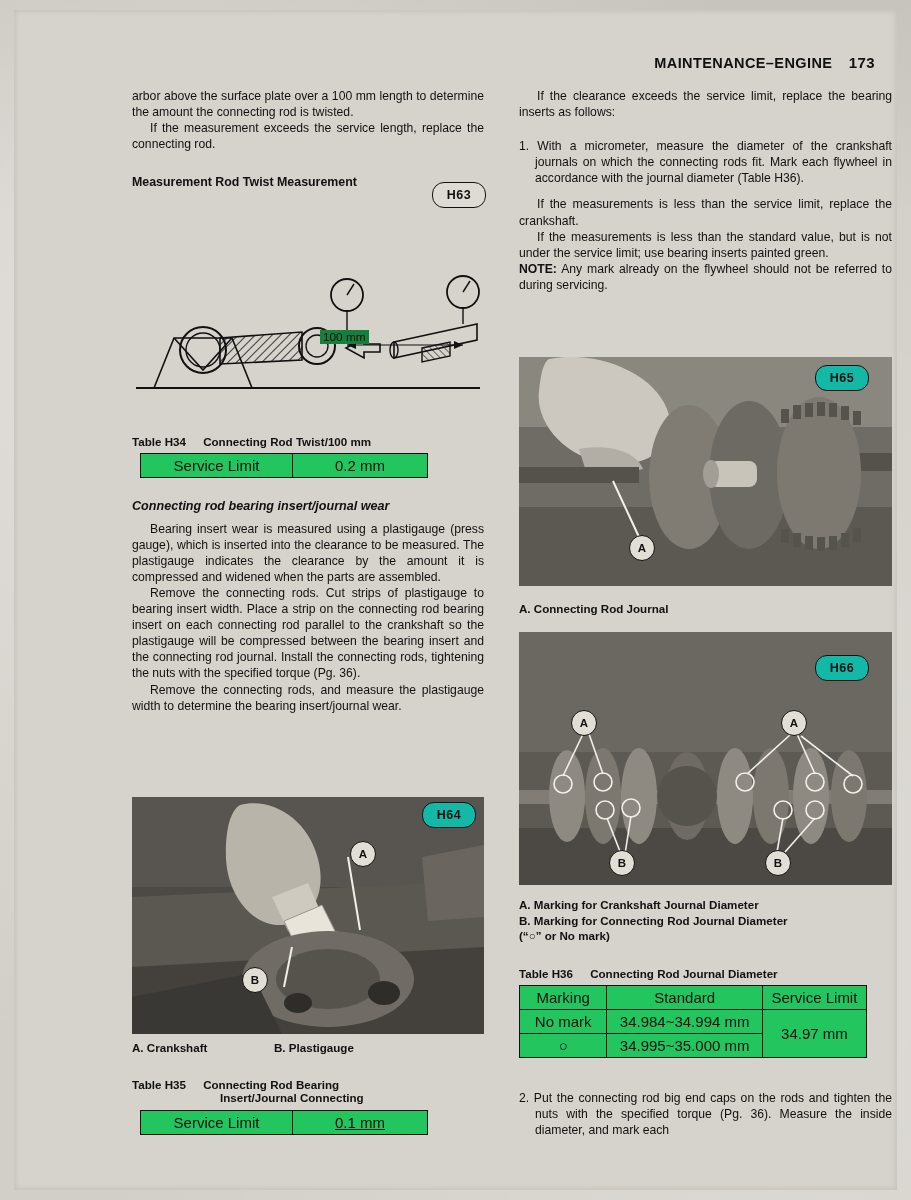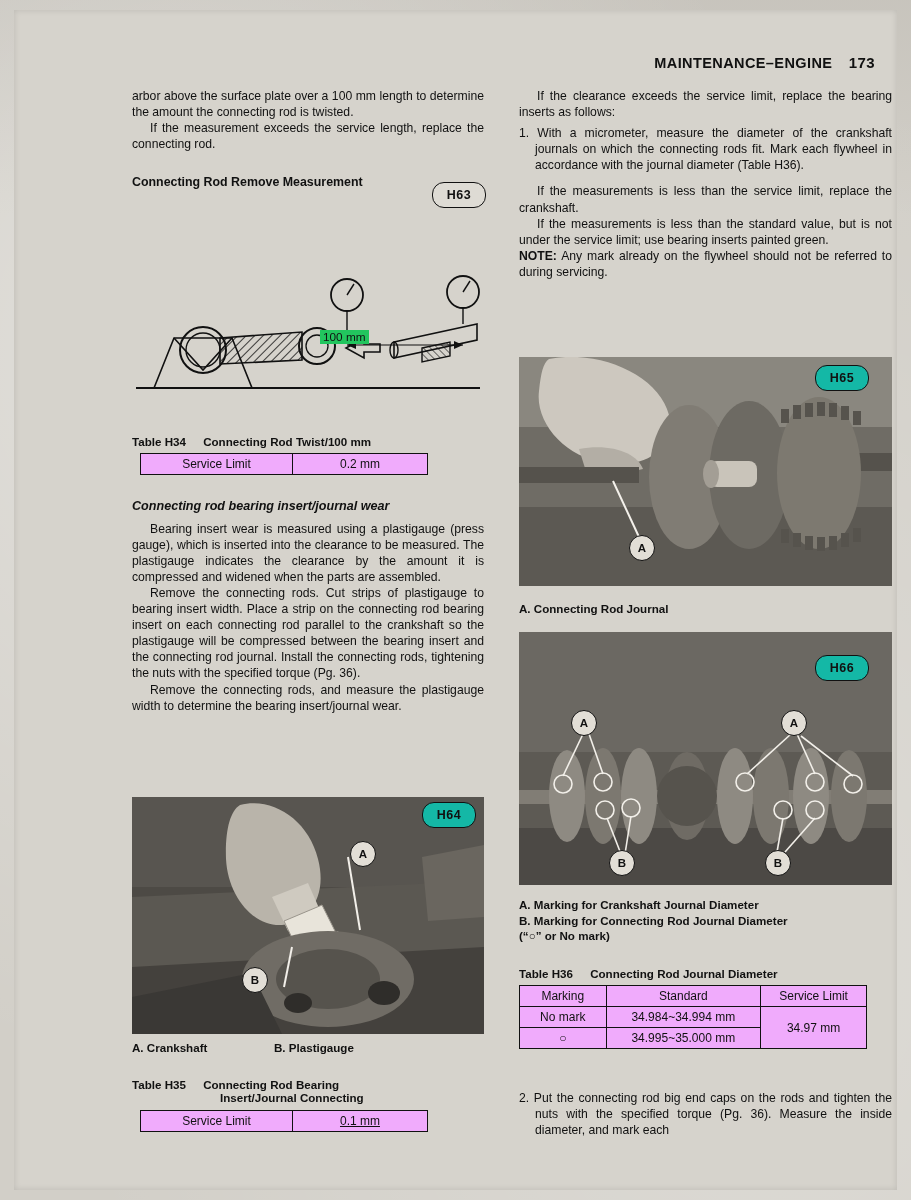--- a/index.html
+++ b/index.html
@@ -91,22 +91,22 @@
 
   
   .tbl-cap{
     font-size:11.6px;
     font-weight:bold;
     margin-bottom:5px;
   }
   .tbl-cap .nm{margin-right:14px;}
   table.t{
     border-collapse:collapse;
-    font-size:12px;
-    background:#f0abfc;
+    font-size:15px;
+    background:#22c55e;
   }
   table.t td,table.t th{
     border:1px solid #111;
     padding:3px 8px;
     font-weight:normal;
     text-align:center;
   }
 
   
   .draw{
@@ -145,21 +145,21 @@
 
   <div class="hdr">
     <span>MAINTENANCE–ENGINE</span>
     <span class="pg">173</span>
   </div>
 
   <div class="col colL">
     <p>arbor above the surface plate over a 100 mm length to determine the amount the connecting rod is twisted.</p>
     <p class="ind">If the measurement exceeds the service length, replace the connecting rod.</p>
 
-    <div class="sect-title" style="margin-top:22px;">Connecting Rod Remove Measurement</div>
+    <div class="sect-title" style="margin-top:22px;">Measurement Rod Twist Measurement</div>
   </div>
 
   <div class="ftag" style="left:418px;top:172px;">
     <span>H63</span>
   </div>
 
   <div class="draw">
     <svg width="352" height="180" viewBox="0 0 352 180">
       <defs>
         <pattern id="hatch" width="6" height="6" patternUnits="userSpaceOnUse" patternTransform="rotate(45)">
@@ -194,21 +194,21 @@
       <line x1="215" y1="75" x2="222" y2="64" stroke="#111" stroke-width="1.4"></line>
       <line x1="215" y1="91" x2="215" y2="112" stroke="#111" stroke-width="1.4"></line>
       <circle cx="331" cy="72" r="16" fill="none" stroke="#111" stroke-width="1.8"></circle>
       <line x1="331" y1="72" x2="338" y2="61" stroke="#111" stroke-width="1.4"></line>
       <line x1="331" y1="88" x2="331" y2="104" stroke="#111" stroke-width="1.4"></line>
 
       <line x1="215" y1="125" x2="331" y2="125" stroke="#111" stroke-width="1.2"></line>
       <path d="M215 125 l9 -4 v8 z" fill="#111"></path>
       <path d="M331 125 l-9 -4 v8 z" fill="#111"></path>
     </svg>
-    <div style="position:absolute;left:188px;top:110px;font-size:11.8px;background:#22c55e;padding:0 3px;">100 mm</div>
+    <div style="position:absolute;left:188px;top:110px;font-size:11.8px;background:#15803d;padding:0 3px;">100 mm</div>
   </div>
 
   <div style="position:absolute;left:118px;top:425px;width:352px;">
     <div class="tbl-cap">
       <span class="nm">Table H34</span>
       <span>Connecting Rod Twist/100 mm</span>
     </div>
     <table class="t" style="margin-left:8px;">
       <tbody>
             <tr>
@@ -274,21 +274,21 @@
             <tr>
         <td style="width:135px;">Service Limit</td>
         <td style="width:118px;text-decoration:underline;">0.1 mm</td>
       </tr>
     </tbody>
         </table>
   </div>
 
   <div class="col colR">
     <p class="ind">If the clearance exceeds the service limit, replace the bearing inserts as follows:</p>
-    <p class="hang" style="margin-top:5px;">1. With a micrometer, measure the diameter of the crankshaft journals on which the connecting rods fit.  Mark each flywheel in accordance with the journal diameter (Table H36).</p>
+    <p class="hang" style="margin-top:18px;">1. With a micrometer, measure the diameter of the crankshaft journals on which the connecting rods fit.  Mark each flywheel in accordance with the journal diameter (Table H36).</p>
     <p class="ind" style="margin-top:10px;">If the measurements is less than the service limit, replace the crankshaft.</p>
     <p class="ind">If the measurements is less than the standard value, but is not under the service limit; use bearing inserts painted green.</p>
     <p><span style="font-weight:bold;">NOTE:</span><span> Any mark already on the flywheel should not be referred to during servicing.</span></p>
   </div>
 
   <div class="photo" style="left:505px;top:347px;width:373px;height:229px;">
     <svg width="373" height="229" viewBox="0 0 373 229">
       <rect width="373" height="229" fill="#6f6c65"></rect>
       <rect x="0" y="0" width="373" height="70" fill="#8a877f"></rect>
       <rect x="0" y="150" width="373" height="79" fill="#5c5953"></rect>

